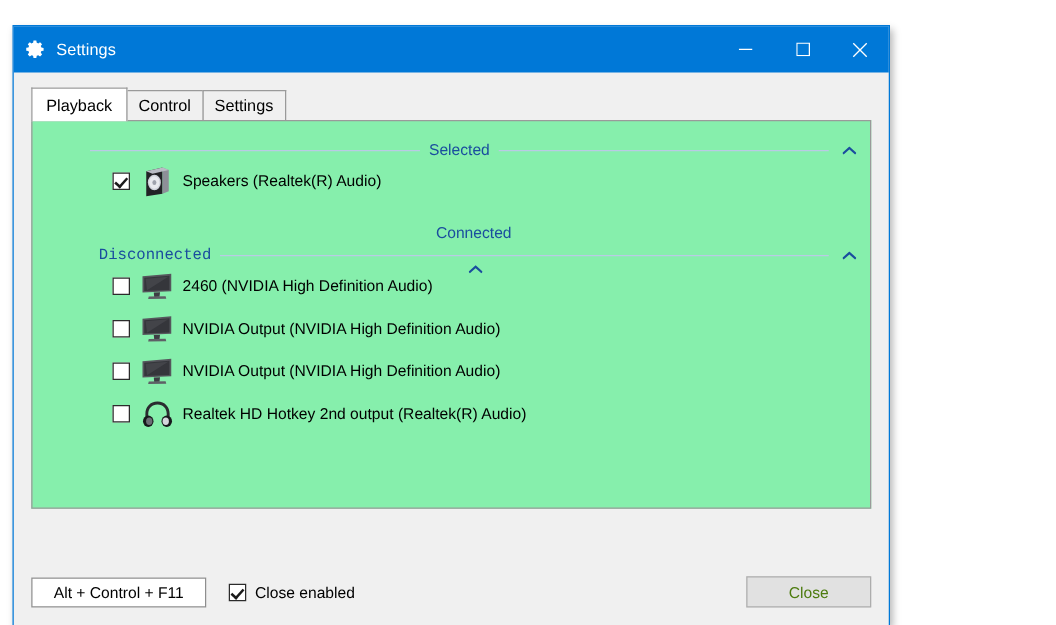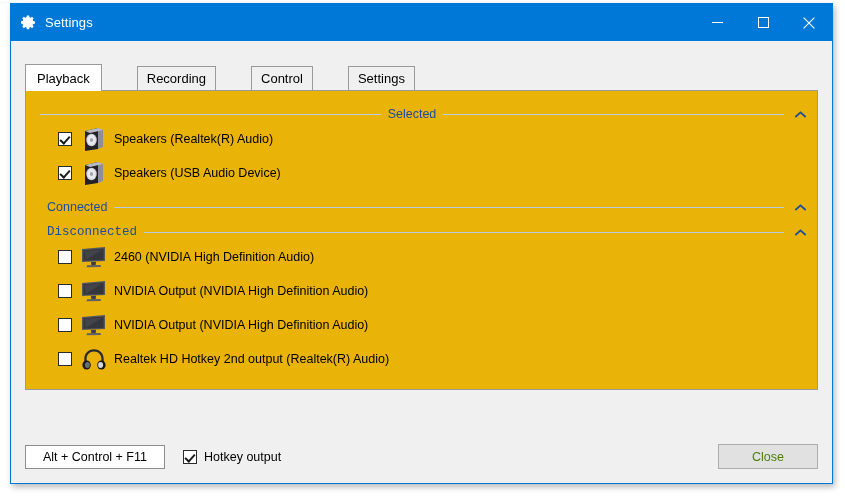--- a/index.html
+++ b/index.html
@@ -13,22 +13,22 @@
     width: 845px;
     height: 500px;
     background: #ffffff;
     overflow: hidden;
   }
 
   
   .window {
     position: absolute;
     left: 10px;
-    top: 3px;
-    width: 823px;
+    top: 20px;
+    width: 702px;
     height: 481px;
     background: #f0f0f0;
     border: 1px solid #0078d7;
     box-sizing: border-box;
     box-shadow: 2px 3px 6px rgba(0,0,0,0.28);
     display: flex;
     flex-direction: column;
   }
 
   
@@ -70,22 +70,21 @@
   .cap-glyph { display: block; }
 
   
   .tabstrip {
     flex: 0 0 auto;
     height: 27px;
     padding-left: 14px;
     display: flex;
     align-items: flex-end;
     position: relative;
-    margin-top: 22px;
-    gap: 36px;
+    margin-top: 11px;
   }
   .tab {
     height: 24px;
     padding: 0 9px;
     font-size: 13px;
     color: #000000;
     background: #f0f0f0;
     border: 1px solid #9a9a9a;
     border-bottom: none;
     display: flex;
@@ -101,25 +100,26 @@
     height: 27px;
     z-index: 3;
     border-color: #9a9a9a;
     margin-bottom: -1px;
     padding: 0 11px;
   }
 
   
   .panel {
     margin: 0 14px 0 14px;
-    background: #eab308;
+    background: #86efac;
     border: 1px solid #9a9a9a;
     flex: 1 1 auto;
     position: relative;
     overflow: hidden;
+    padding-left: 32px;
   }
 
   
   .group-head {
     display: flex;
     align-items: center;
     height: 16px;
     margin: 0 10px 0 14px;
     gap: 7px;
   }
@@ -267,21 +267,20 @@
         <div class="cap-btn close">
           <svg class="cap-glyph" width="12" height="12" viewBox="0 0 12 12">
             <path d="M0.6 0.6 L11.4 11.4 M11.4 0.6 L0.6 11.4" stroke="#ffffff" stroke-width="1.1" fill="none"></path>
           </svg>
         </div>
       </div>
     </div>
 
     <div class="tabstrip">
         <div class="tab active">Playback</div>
-        <div class="tab">Recording</div>
         <div class="tab">Control</div>
         <div class="tab">Settings</div>
       </div>
 
     <div class="panel">
         <div class="group-head centered" style="margin-top: 15px;">
           <div class="rule lead"></div>
           <span class="group-label">Selected</span>
           <div class="rule"></div>
           <span class="chevron">
@@ -297,35 +296,21 @@
               <path d="M5 5 L18 2 L18 23 L5 25 Z" fill="#222226"></path>
               <path d="M18 2 L23 4 L23 21 L18 23 Z" fill="#8d8f98"></path>
               <path d="M5 5 L18 2 L23 4 L10 7 Z" fill="#b9bbc4"></path>
               <ellipse cx="11.5" cy="14" rx="5.2" ry="6.2" fill="#cfd2da"></ellipse>
               <ellipse cx="11.5" cy="14" rx="4.1" ry="5" fill="#e8eaee"></ellipse>
               <ellipse cx="11.5" cy="14" rx="1.6" ry="2" fill="#9fa3ad"></ellipse>
             </svg>
           </span>
           <span class="devlabel">Speakers (Realtek(R) Audio)</span>
         </div>
-        <div class="devrow">
-          <span class="cb checked"></span>
-          <span class="devicon">
-            <svg width="28" height="26" viewBox="0 0 28 26">
-              <path d="M5 5 L18 2 L18 23 L5 25 Z" fill="#222226"></path>
-              <path d="M18 2 L23 4 L23 21 L18 23 Z" fill="#8d8f98"></path>
-              <path d="M5 5 L18 2 L23 4 L10 7 Z" fill="#b9bbc4"></path>
-              <ellipse cx="11.5" cy="14" rx="5.2" ry="6.2" fill="#cfd2da"></ellipse>
-              <ellipse cx="11.5" cy="14" rx="4.1" ry="5" fill="#e8eaee"></ellipse>
-              <ellipse cx="11.5" cy="14" rx="1.6" ry="2" fill="#9fa3ad"></ellipse>
-            </svg>
-          </span>
-          <span class="devlabel">Speakers (USB Audio Device)</span>
-        </div>
-        <div class="group-head" style="margin-top: 9px;">
+        <div class="group-head" style="margin-top: 9px; flex-direction: column;">
           <div class="rule lead"></div>
           <span class="group-label">Connected</span>
           <div class="rule"></div>
           <span class="chevron">
             <svg width="11" height="7" viewBox="0 0 11 7">
               <path d="M1 5.4 L5.5 1.4 L10 5.4" stroke="#1a4d9e" stroke-width="1.8" fill="none" stroke-linecap="square"></path>
             </svg>
           </span>
         </div>
         <div class="group-head" style="margin-top: 9px; font-family: Liberation Mono, monospace;">
@@ -389,19 +374,19 @@
             </svg>
           </span>
           <span class="devlabel">Realtek HD Hotkey 2nd output (Realtek(R) Audio)</span>
         </div>
       </div>
 
     <div class="bottombar">
       <div class="hotkey-field">Alt + Control + F11</div>
       <div class="hotkey-check">
         <span class="cb checked"></span>
-        <span class="lbl">Hotkey output</span>
+        <span class="lbl">Close enabled</span>
       </div>
       <div class="close-btn">Close</div>
     </div>
 
   </div>
 </div>
 
 </body></html>

